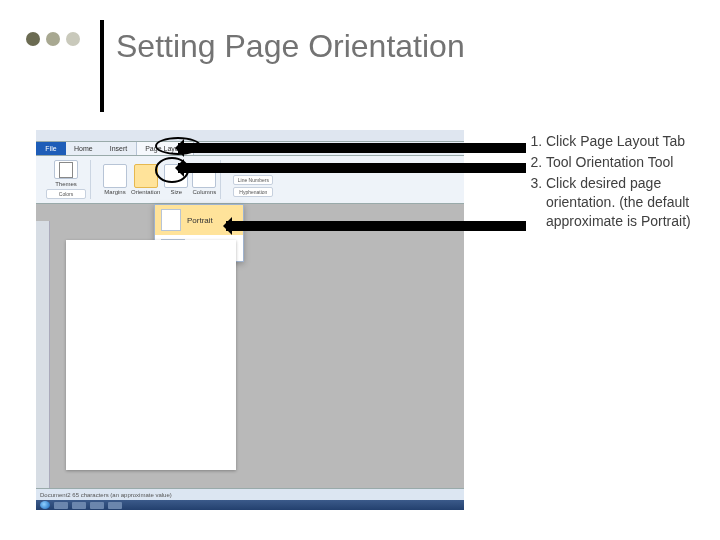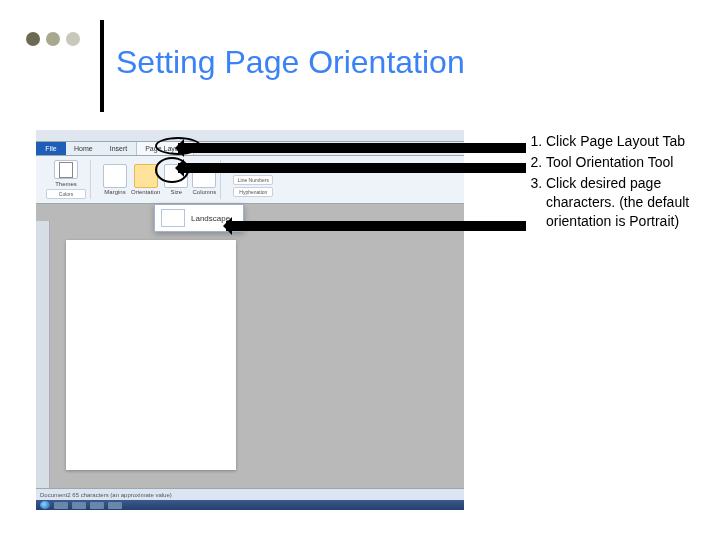--- a/index.html
+++ b/index.html
@@ -26,34 +26,34 @@
   .vline {
     position: absolute;
     top: 20px;
     left: 100px;
     width: 4px;
     height: 92px;
     background: #000;
   }
   .title {
     position: absolute;
-    top: 44px;
+    top: 28px;
     left: 116px;
     font-size: 32px;
     font-weight: 400;
-    color: #3b82f6;
+    color: #737373;
   }
   .instructions {
     position: absolute;
     top: 132px;
     left: 528px;
     width: 180px;
     font-size: 14px;
     line-height: 1.35;
-    color: #000000;
+    color: #404040;
   }
   .instructions ol {
     list-style-position: outside;
     padding-left: 18px;
   }
   .instructions li { margin-bottom: 2px; }
 
   
   .word {
     position: absolute;
@@ -239,21 +239,21 @@
     <div class="dot dot3"></div>
   </div>
 </div>
 <div class="vline"></div>
 <div class="title">Setting Page Orientation</div>
 
 <div class="instructions">
   <ol>
     <li>Click Page Layout Tab</li>
     <li>Tool Orientation Tool</li>
-    <li>Click desired page characters. (the default orientation is Portrait)</li>
+    <li>Click desired page orientation. (the default approximate is Portrait)</li>
   </ol>
 </div>
 
 <div class="word">
   <div class="titlebar"></div>
   <div class="tabs">
     <div class="filetab">File</div>
     <div class="tab">Home</div>
     <div class="tab">Insert</div>
     <div class="tab active">Page Layout</div>
@@ -291,20 +291,24 @@
       </div>
     </div>
     <div class="grp">
       <div class="chip">Breaks</div>
       <div class="chip">Line Numbers</div>
       <div class="chip">Hyphenation</div>
     </div>
   </div>
 
   <div class="dropdown">
+    <div class="dditem hl">
+      <div class="ddicon"></div>
+      <span>Portrait</span>
+    </div>
     <div class="dditem">
       <div class="ddicon land"></div>
       <span>Landscape</span>
     </div>
   </div>
 
   <div class="rulerside"></div>
   <div class="page"></div>
 
   <div class="statusbar">

